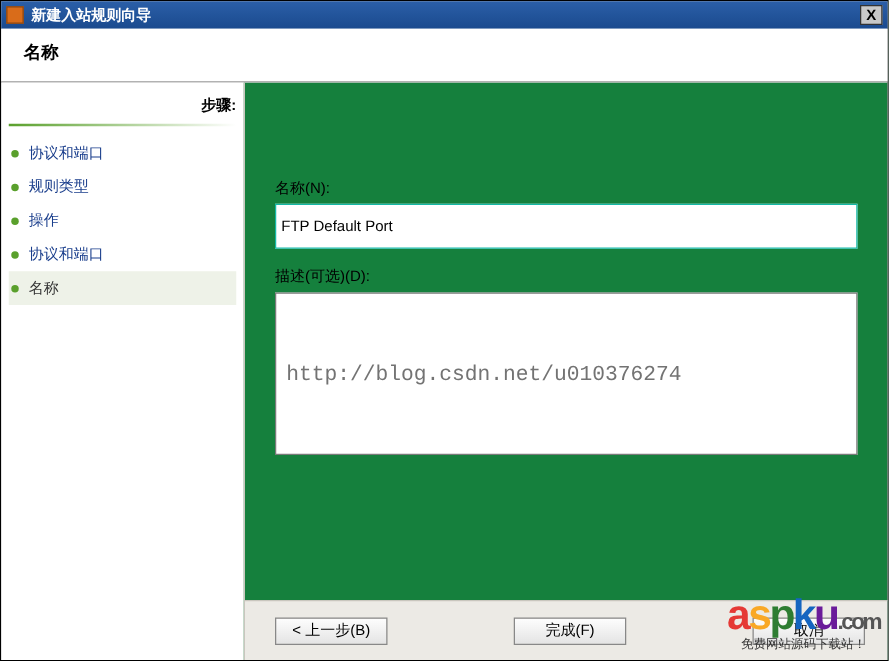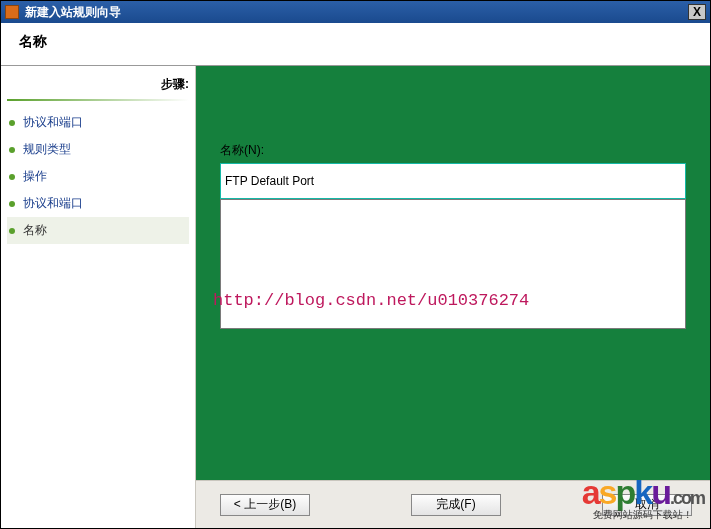--- a/index.html
+++ b/index.html
@@ -18,21 +18,21 @@
 .steps-head { font-size: 12px; font-weight: bold; margin-bottom: 6px; }
 .steps-line { height: 2px; background: linear-gradient(to right,#5aa02c,#fff); margin-bottom: 8px; }
 .step { display: flex; align-items: center; padding: 5px 2px; font-size: 12px; color: #1a3e8c; cursor: pointer; }
 .step.current { color: #333; background: #eef2e8; }
 .bullet { width: 6px; height: 6px; background: #5aa02c; border-radius: 50%; margin-right: 8px; flex-shrink: 0; }
 .content { flex: 1; background: #15803d; border-left: 1px solid #c9c6be; padding: 6px 24px 12px 24px; position: relative; display: flex; flex-direction: column; }
 .field-label { font-size: 12px; margin-bottom: 4px; margin-top: 70px; }
 .name-input { width: 100%; height: 36px; border: 1px solid #14b8a6; background: #fff; font-size: 12px; font-family: inherit; padding: 1px 4px; }
 .desc-label { font-size: 12px; margin: 14px 0 4px 0; }
 .desc-text { width: 100%; height: 130px; border: 1px solid #7a7a7a; background: #fff; font-size: 12px; font-family: inherit; padding: 2px 4px; resize: none; }
-.watermark { position: absolute; left: 212px; top: 290px; color: #be185d; font-size: 17px; font-family: "Courier New", monospace; pointer-events: none; }
+.watermark { position: absolute; left: 228px; top: 290px; color: #737373; font-size: 17px; font-family: "Courier New", monospace; pointer-events: none; }
 .footer { height: 48px; background: #eceae5; border-top: 1px solid #c9c6be; display: flex; align-items: center; justify-content: space-between; padding-right: 18px; gap: 8px; margin: 0 -24px -12px -24px; padding-left: 24px; position: relative; }
 .btn { min-width: 90px; height: 22px; border: 1px solid #888; background: linear-gradient(#fdfdfd,#e4e4e4); font-size: 12px; cursor: pointer; padding: 0 10px; }
 .overlay-logo { position: absolute; right: 6px; bottom: 6px; pointer-events: none; margin-top: 47px; }
 .overlay-logo .brand { font-family: Arial, sans-serif; font-size: 34px; font-weight: 900; letter-spacing: -2px; }
 .overlay-logo .a1 { color: #e53935; }
 .overlay-logo .a2 { color: #f9a825; }
 .overlay-logo .a3 { color: #2e7d32; }
 .overlay-logo .a4 { color: #1565c0; }
 .overlay-logo .a5 { color: #6a1b9a; }
 .overlay-logo .dom { color: #555; font-size: 18px; font-weight: bold; }
@@ -78,20 +78,21 @@
       <div class="step current">
         <span class="bullet"></span>
         <span>名称</span>
       </div>
     </div>
 
     <div class="content">
       <div class="field-label">名称(N):</div>
       <input class="name-input" type="text" value="FTP Default Port" style="">
 
+      <div class="desc-label">描述(可选)(D):</div>
       <textarea class="desc-text" style=""></textarea>
 
       <div style="flex:1"></div>
 
       <div class="footer">
         <button class="btn">&lt; 上一步(B)</button>
         <button class="btn">完成(F)</button>
         <button class="btn">取消</button>
       </div>
     </div>

